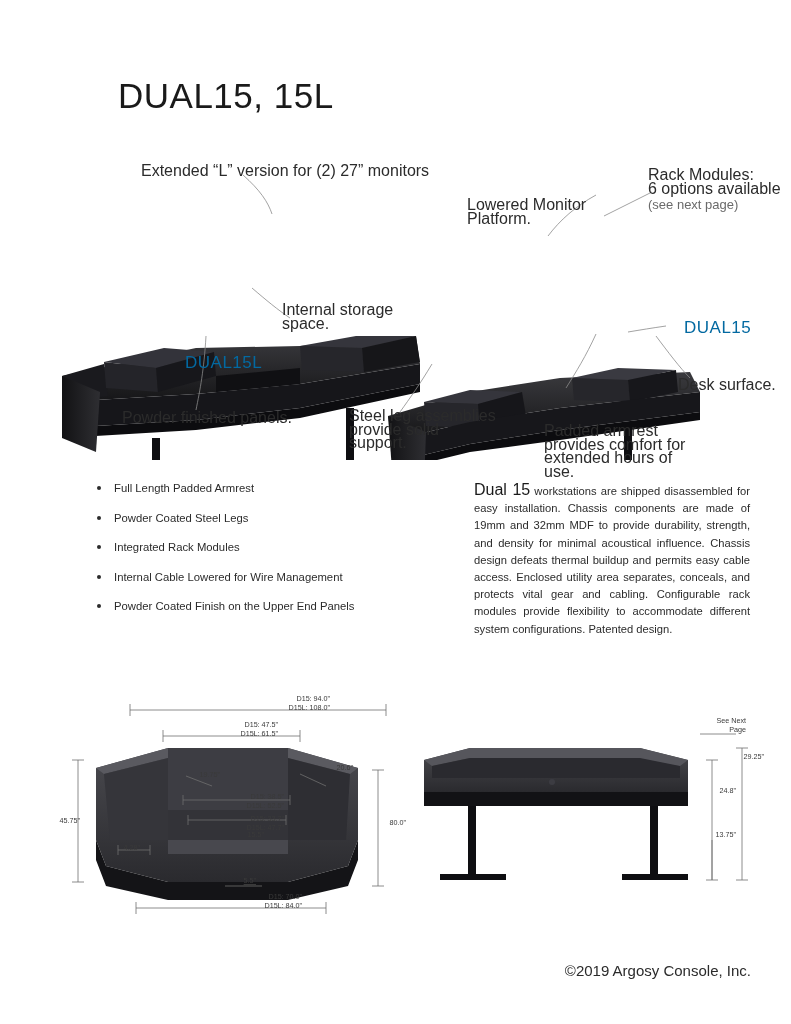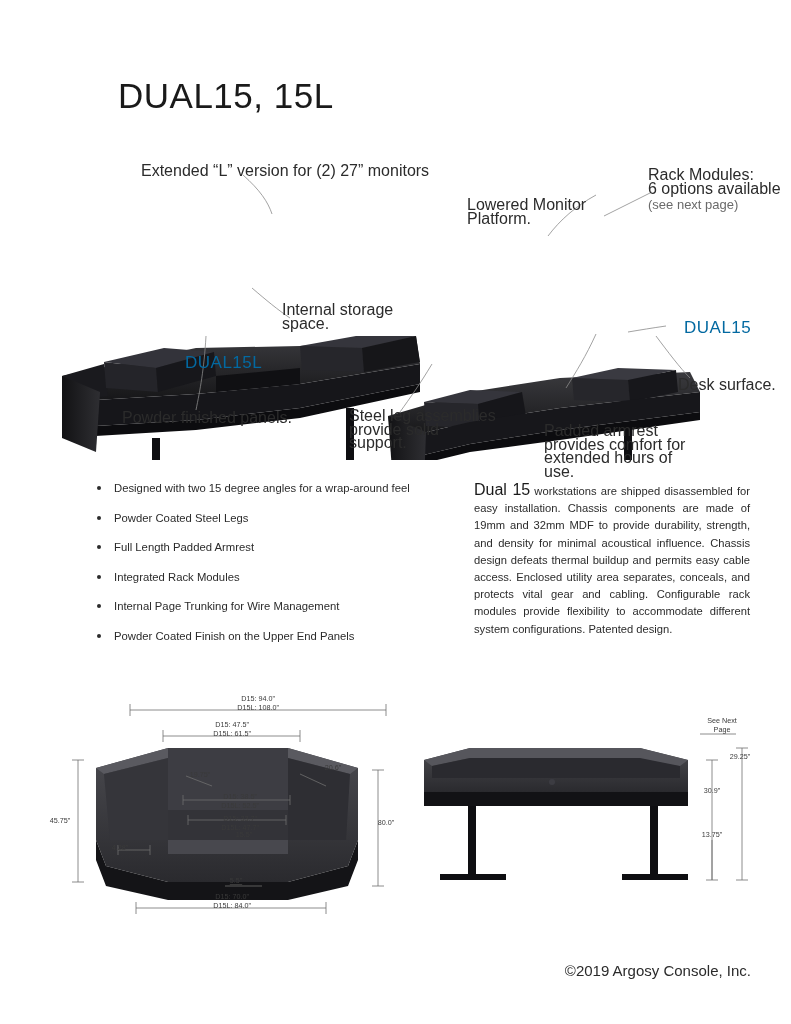--- a/index.html
+++ b/index.html
@@ -43,21 +43,21 @@
 
   
   .para{
     position:absolute;left:474px;top:481px;width:276px;
     font-size:11.2px;line-height:17.2px;text-align:justify;color:#2b2b2b;
   }
   .para .lead{font-size:16px;color:#1a1a1a;}
 
   
   .dims{position:absolute;left:0;top:690px;width:791px;height:250px;}
-  .dimtext{position:absolute;font-size:7.2px;color:#3a3a3a;line-height:9px;white-space:pre-line;text-align:center;}
+  .dimtext{position:absolute;font-size:7.2px;color:#3a3a3a;line-height:9px;white-space:pre-line;text-align:right;}
 
   
   .footer{
     position:absolute;left:0;top:962px;width:751px;text-align:right;
     font-size:15px;color:#2b2b2b;
   }
   svg{display:block;}
 </style>
 </head>
 <body>
@@ -161,25 +161,24 @@
 provides comfort for
 extended hours of
 use.</div>
     <div class="callout" style="left:678px;top:238px;">Desk surface.</div>
 
     <div class="model-label" style="left:185px;top:213px;">DUAL15L</div>
     <div class="model-label" style="left:684px;top:178px;">DUAL15</div>
   </div>
 
   <div class="features">
-    <div class="feature">Designed with two 15 degree angles for a wrap-around feel</div>
+    <div class="feature">Full Length Padded Armrest</div>
     <div class="feature">Powder Coated Steel Legs</div>
-    <div class="feature">Full Length Padded Armrest</div>
     <div class="feature">Integrated Rack Modules</div>
-    <div class="feature">Internal Page Trunking for Wire Management</div>
+    <div class="feature">Internal Cable Lowered for Wire Management</div>
     <div class="feature">Powder Coated Finish on the Upper End Panels</div>
   </div>
 
   <div class="para">
     <span class="lead">Dual 15</span><span> workstations are shipped disassembled for easy installation.  Chassis components are made of 19mm and 32mm MDF to provide durability, strength, and density for minimal acoustical influence.  Chassis design defeats thermal buildup and permits easy cable access.  Enclosed utility area separates, conceals, and protects vital gear and cabling.   Configurable rack modules provide flexibility to accommodate different system configurations.  Patented design.</span>
   </div>
 
   <div class="dims">
     <svg width="791" height="250" viewBox="0 0 791 250">
       <defs>
@@ -277,19 +276,19 @@
     <div class="dimtext" style="left:366px;top:128px;width:40px;">80.0”</div>
     <div class="dimtext" style="left:100px;top:153px;width:40px;">4.28”</div>
     <div class="dimtext" style="left:224px;top:140px;width:40px;">15.5”</div>
     <div class="dimtext" style="left:216px;top:186px;width:40px;text-decoration:underline;">5.5”</div>
     <div class="dimtext" style="left:162px;top:202px;width:140px;">D15: 70.0”
 D15L: 84.0”</div>
 
     <div class="dimtext" style="left:698px;top:26px;width:48px;">See Next
 Page</div>
     <div class="dimtext" style="left:716px;top:62px;width:48px;">29.25”</div>
-    <div class="dimtext" style="left:688px;top:96px;width:48px;">30.9”</div>
+    <div class="dimtext" style="left:688px;top:96px;width:48px;">24.8”</div>
     <div class="dimtext" style="left:688px;top:140px;width:48px;">13.75”</div>
   </div>
 
   <div class="footer">©2019 Argosy Console, Inc.</div>
 
 </div>
 
 </body></html>

